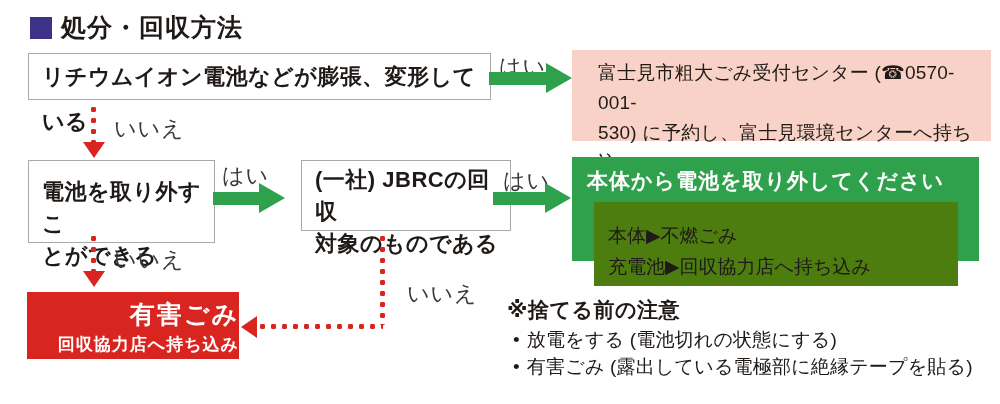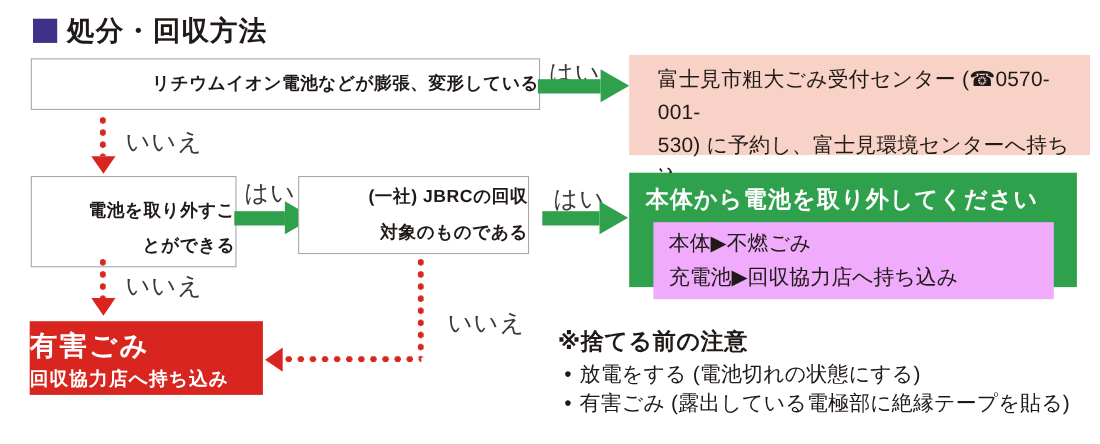--- a/index.html
+++ b/index.html
@@ -6,24 +6,24 @@
   .canvas{
     position:relative;width:1000px;height:404px;background:#ffffff;overflow:hidden;
     font-family:"Liberation Sans","DejaVu Sans",sans-serif;color:#1f1a17;
   }
   
   .title-row{position:absolute;left:30px;top:11px;display:flex;align-items:center;gap:9px;}
   .sq{width:22px;height:22px;background:#3e3188;display:inline-block;}
   .title-text{font-size:25px;font-weight:700;letter-spacing:1px;}
   
   .wbox{position:absolute;background:#fff;border:1px solid #a9a9a9;white-space:pre-line;
-        font-size:16px;font-weight:600;letter-spacing:0.5px;text-align:right;}
+        font-size:22px;font-weight:600;letter-spacing:0.5px;}
   .box1{left:28px;top:53px;width:448px;height:45px;line-height:45px;padding-left:13px;}
   .box2{left:28px;top:160px;width:172px;height:66px;line-height:32px;padding:15px 0 0 13px;}
-  .box3{left:271px;top:160px;width:195px;height:66px;line-height:32px;padding:3px 0 0 13px;}
+  .box3{left:301px;top:160px;width:195px;height:66px;line-height:32px;padding:3px 0 0 13px;}
   
   .lbl{position:absolute;font-size:22px;color:#3a3a3a;letter-spacing:1px;}
   
   .garrow-body{position:absolute;height:13px;background:#2fa04c;}
   .garrow-head{position:absolute;width:0;height:0;border-top:15px solid transparent;
                border-bottom:15px solid transparent;border-left:26px solid #2fa04c;}
   
   .rdot-v{position:absolute;width:7px;background-image:radial-gradient(circle,#d9251f 2.7px,rgba(0,0,0,0) 3px);
           background-size:7px 11px;background-repeat:repeat-y;background-position:center top;}
   .rdot-h{position:absolute;height:7px;background-image:radial-gradient(circle,#d9251f 2.7px,rgba(0,0,0,0) 3px);
@@ -32,25 +32,25 @@
               border-right:11px solid transparent;border-top:16px solid #d9251f;}
   .rhead-left{position:absolute;width:0;height:0;border-top:11px solid transparent;
               border-bottom:11px solid transparent;border-right:16px solid #d9251f;}
   
   .pinkbox{position:absolute;left:572px;top:50px;width:393px;height:83px;background:#f8d2c6;
            font-size:19px;line-height:30px;padding:8px 0 0 26px;white-space:pre-line;
            font-weight:500;letter-spacing:0.2px;}
   
   .greenbox{position:absolute;left:572px;top:157px;width:407px;height:104px;background:#2fa04c;}
   .greenbox-header{color:#fff;font-size:21px;font-weight:700;padding:10px 0 0 15px;letter-spacing:1px;}
-  .greenbox-inner{position:absolute;left:22px;top:45px;width:350px;height:66px;background:#f0abfc;
-                  font-size:19px;line-height:31px;padding:4px 0 0 14px;white-space:pre-line;font-weight:500;}
+  .greenbox-inner{position:absolute;left:22px;top:45px;width:350px;height:66px;background:#4d7c0f;
+                  font-size:19px;line-height:31px;padding:18px 0 0 14px;white-space:pre-line;font-weight:500;}
   
   .redbox{position:absolute;left:27px;top:292px;width:212px;height:67px;background:#d9251f;
-          color:#fff;text-align:left;}
+          color:#fff;text-align:right;}
   .redbox-title{font-size:25px;font-weight:700;margin-top:6px;letter-spacing:2px;}
   .redbox-sub{font-size:17px;font-weight:700;margin-top:2px;letter-spacing:1px;}
   
   .notes-title{position:absolute;left:507px;top:296px;font-size:21px;font-weight:700;letter-spacing:0.5px;}
   .note-item{position:absolute;left:513px;font-size:19px;font-weight:500;letter-spacing:0.2px;
              display:flex;align-items:baseline;}
   .note-bullet{margin-right:7px;font-size:19px;}
 </style>
 </head>
 <body>

